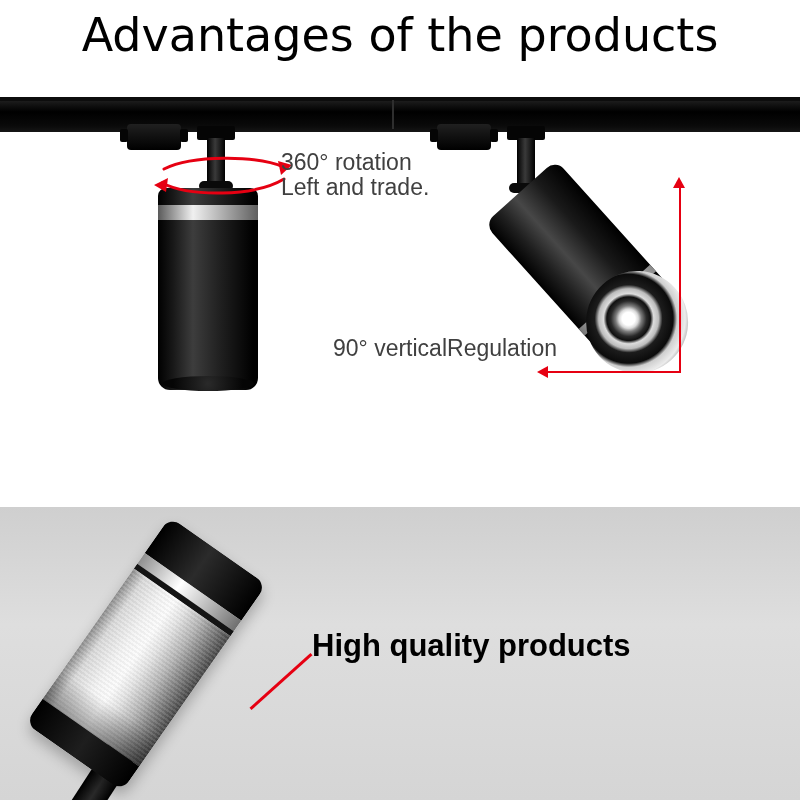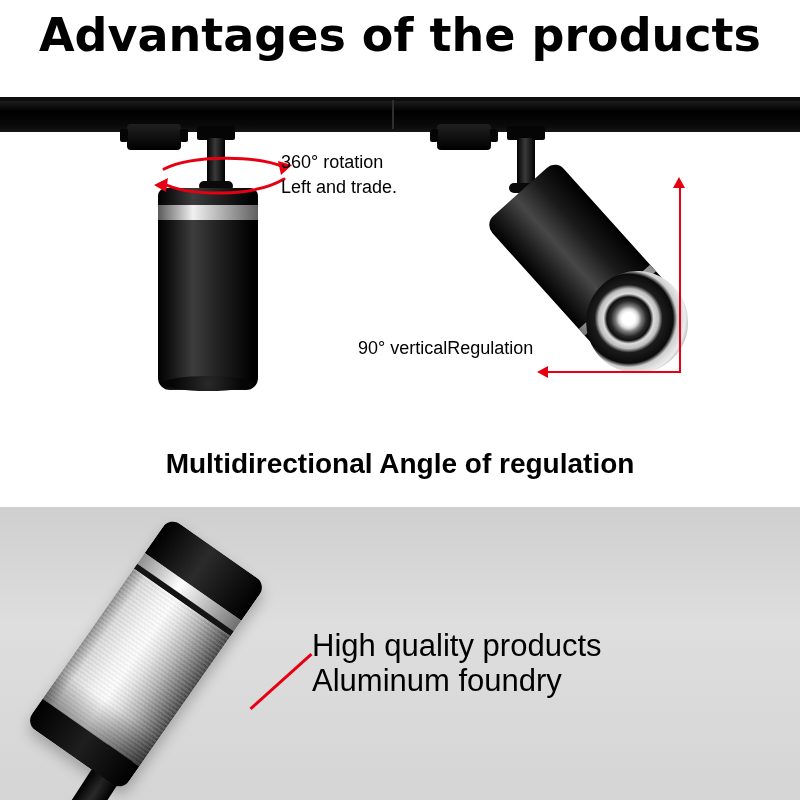--- a/index.html
+++ b/index.html
@@ -3,21 +3,21 @@
 <meta charset="utf-8">
 <style>
   html,body{margin:0;padding:0;}
   .stage{
     position:relative; width:800px; height:800px; overflow:hidden;
     background:#ffffff; font-family:"Liberation Sans", sans-serif;
   }
   
   .title{
     position:absolute; top:8px; left:0; width:100%;
-    text-align:center; font-size:46px; font-weight:bold;
+    text-align:center; font-size:46px; font-weight:normal;
     font-family:"DejaVu Sans","Liberation Sans",sans-serif;
     color:#000; letter-spacing:0px;
   }
   
   .track{
     position:absolute; left:0; top:97px; width:800px; height:31px;
     background:linear-gradient(180deg,#1c1c1c 0%,#000 35%,#0a0a0a 80%,#161616 100%);
     border-top:4px solid #0d0d0d;
   }
   .track-seam{position:absolute; left:392px; top:100px; width:2px; height:29px; background:#2e2e2e;}
@@ -63,23 +63,23 @@
   }
   .lens{
     position:absolute; left:50%; top:100%; width:102px; height:102px;
     margin:-46px 0 0 -51px; border-radius:50%;
     background:radial-gradient(circle at 46% 42%,
       #ffffff 0%, #ffffff 8%, #d9d9d9 12%, #7d7d7d 16%, #2a2a2a 22%,
       #101010 27%, #dcdcdc 31%, #bdbdbd 37%, #1c1c1c 42%, #0b0b0b 55%,
       #cfcfcf 60%, #ececec 70%, #9f9f9f 78%, #111 87%, #000 100%);
   }
   
-  .red-note{position:absolute; color:#000000; font-size:18px; line-height:25px; z-index:6;}
+  .red-note{position:absolute; color:#404040; font-size:23px; line-height:25px; z-index:6;}
   .note1{left:281px; top:150px;}
-  .note2{left:333px; top:336px;margin-left:25px;}
+  .note2{left:333px; top:336px;}
   .rot-arrows{position:absolute; left:150px; top:153px; z-index:6;}
   .vline{position:absolute; left:679px; top:186px; width:2px; height:187px; background:#e60012; z-index:6;}
   .hline{position:absolute; left:546px; top:371px; width:135px; height:2px; background:#e60012; z-index:6;}
   .arrow-up{
     position:absolute; left:673px; top:177px; width:0; height:0; z-index:6;
     border-left:6px solid transparent; border-right:6px solid transparent; border-bottom:11px solid #e60012;
   }
   .arrow-left{
     position:absolute; left:537px; top:366px; width:0; height:0; z-index:6;
     border-top:6px solid transparent; border-bottom:6px solid transparent; border-right:11px solid #e60012;
@@ -114,21 +114,21 @@
   .cu-rod{
     position:absolute; left:86px; top:745px; width:30px; height:75px;
     transform:rotate(33deg); background:linear-gradient(90deg,#000,#2a2a2a 50%,#000);
   }
   .callout{
     position:absolute; left:240px; top:680px; width:82px; height:3px;
     background:#e60012; transform:rotate(-42deg);
   }
   .caption-bottom{
     position:absolute; left:312px; top:628px; color:#000;
-    font-size:31px; font-weight:400; line-height:35px;
+    font-size:31px; font-weight:700; line-height:35px;
   }
 </style>
 </head>
 <body>
 
 <div class="stage">
 
   <div class="title">Advantages of the products</div>
 
   <div class="track"></div>
@@ -165,33 +165,31 @@
 
   <div class="red-note note2">
     <div>90° verticalRegulation</div>
   </div>
 
   <div class="vline"></div>
   <div class="hline"></div>
   <div class="arrow-up"></div>
   <div class="arrow-left"></div>
 
-  <div class="caption-mid">Multidirectional Angle of regulation</div>
 
   <div class="panel"></div>
 
   <div class="cu-rod"></div>
   <div class="closeup">
     <div class="cu-cap"></div>
     <div class="cu-ring"></div>
     <div class="cu-dark"></div>
     <div class="cu-barrel"></div>
     <div class="cu-bot"></div>
   </div>
 
   <div class="callout"></div>
 
   <div class="caption-bottom">
     <div>High quality products</div>
-    <div>Aluminum foundry</div>
   </div>
 
 </div>
 
 </body></html>

